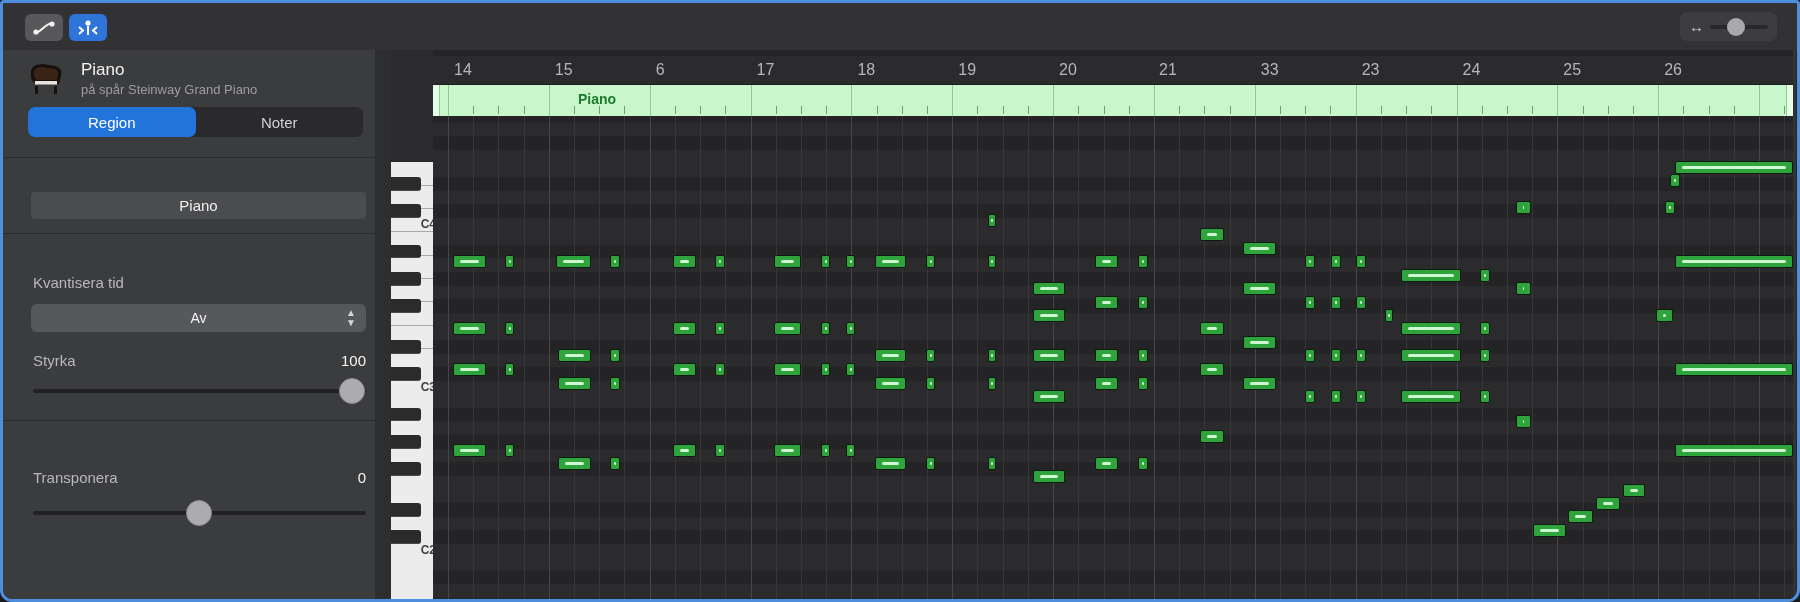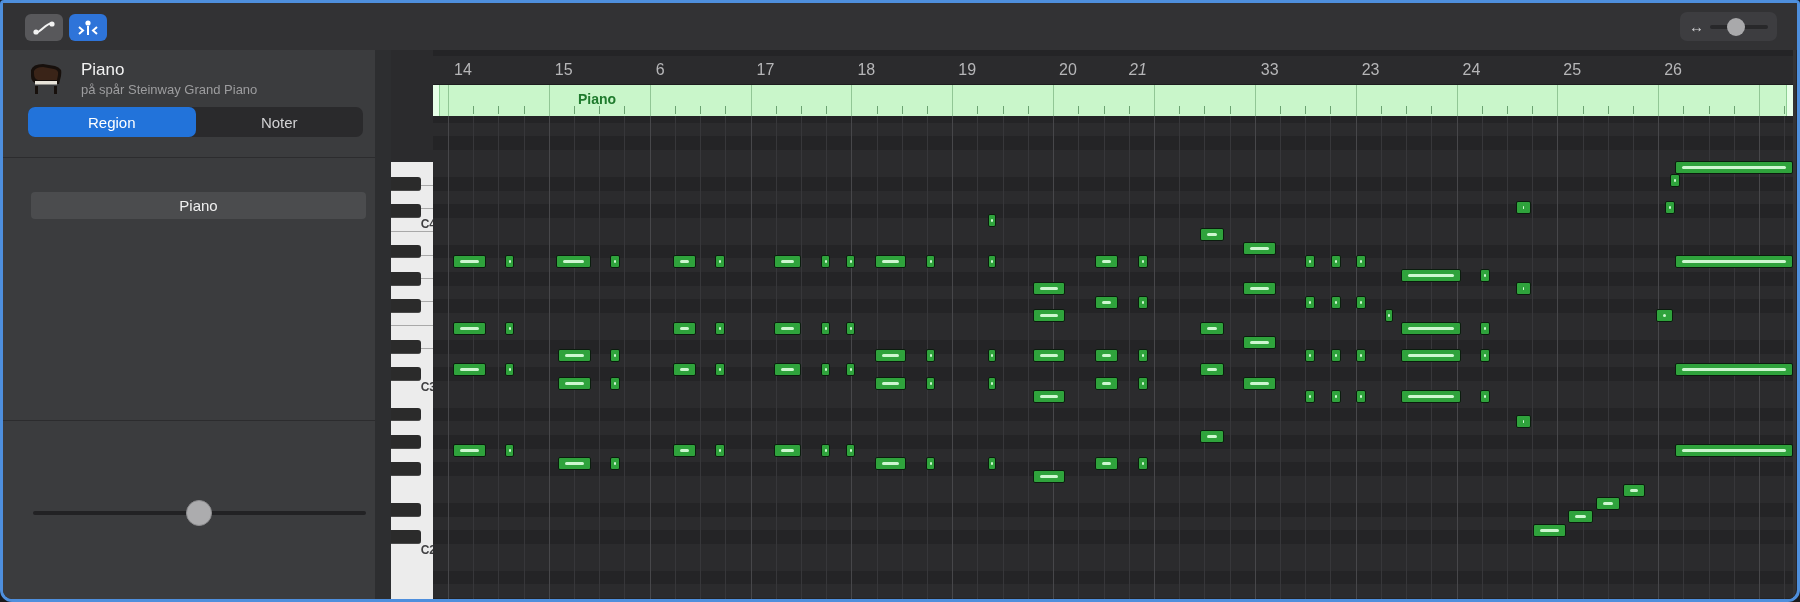--- a/index.html
+++ b/index.html
@@ -117,22 +117,40 @@
 
     <div class="tabs">
       <div class="opt sel">Region</div>
       <div class="opt">Noter</div>
     </div>
 
     <div class="sb-sec" style="top:107px;height:76px">
       <div class="regbtn">Piano</div>
     </div>
 
+    <div class="sb-sec" style="top:183px;height:187px">
+      <div class="lbl" style="position:absolute;left:30px;top:40px">Kvantisera tid</div>
+      <div class="dropdown" style="top:70px">
+        <span>Av</span>
+        <span class="dd-chev">▲<br>▼</span>
+      </div>
+      <div class="rowline" style="top:118px">
+        <span class="lbl">Styrka</span>
+        <span class="val">100</span>
+      </div>
+      <div class="slider" style="top:155px">
+        <div class="knob" style="left:306px"></div>
+      </div>
+    </div>
 
     <div class="sb-sec" style="top:370px;height:185px">
+      <div class="rowline" style="top:48px">
+        <span class="lbl">Transponera</span>
+        <span class="val">0</span>
+      </div>
       <div class="slider" style="top:90px">
         <div class="knob" style="left:153px"></div>
       </div>
     </div>
   </div>
 
   <div class="gapcol"></div>
   <div class="keystop"></div>
 
   <div class="keys" id="keys">
@@ -266,21 +284,21 @@
         <div class="barnum" style="left: 222.7px;">6</div>
         <div class="barline" style="left: 317.55px;"></div>
         <div class="barnum" style="left: 323.55px;">17</div>
         <div class="barline" style="left: 418.4px;"></div>
         <div class="barnum" style="left: 424.4px;">18</div>
         <div class="barline" style="left: 519.25px;"></div>
         <div class="barnum" style="left: 525.25px;">19</div>
         <div class="barline" style="left: 620.1px;"></div>
         <div class="barnum" style="left: 626.1px;">20</div>
         <div class="barline" style="left: 720.95px;"></div>
-        <div class="barnum" style="left: 696px; font-style: italic;">21</div>
+        <div class="barnum" style="left: 726px;">21</div>
         <div class="barline" style="left: 821.8px;"></div>
         <div class="barnum" style="left: 827.8px;">33</div>
         <div class="barline" style="left: 922.65px;"></div>
         <div class="barnum" style="left: 928.65px;">23</div>
         <div class="barline" style="left: 1023.5px;"></div>
         <div class="barnum" style="left: 1029.5px;">24</div>
         <div class="barline" style="left: 1124.35px;"></div>
         <div class="barnum" style="left: 1130.35px;">25</div>
         <div class="barline" style="left: 1225.2px;"></div>
         <div class="barnum" style="left: 1231.2px;">26</div>

